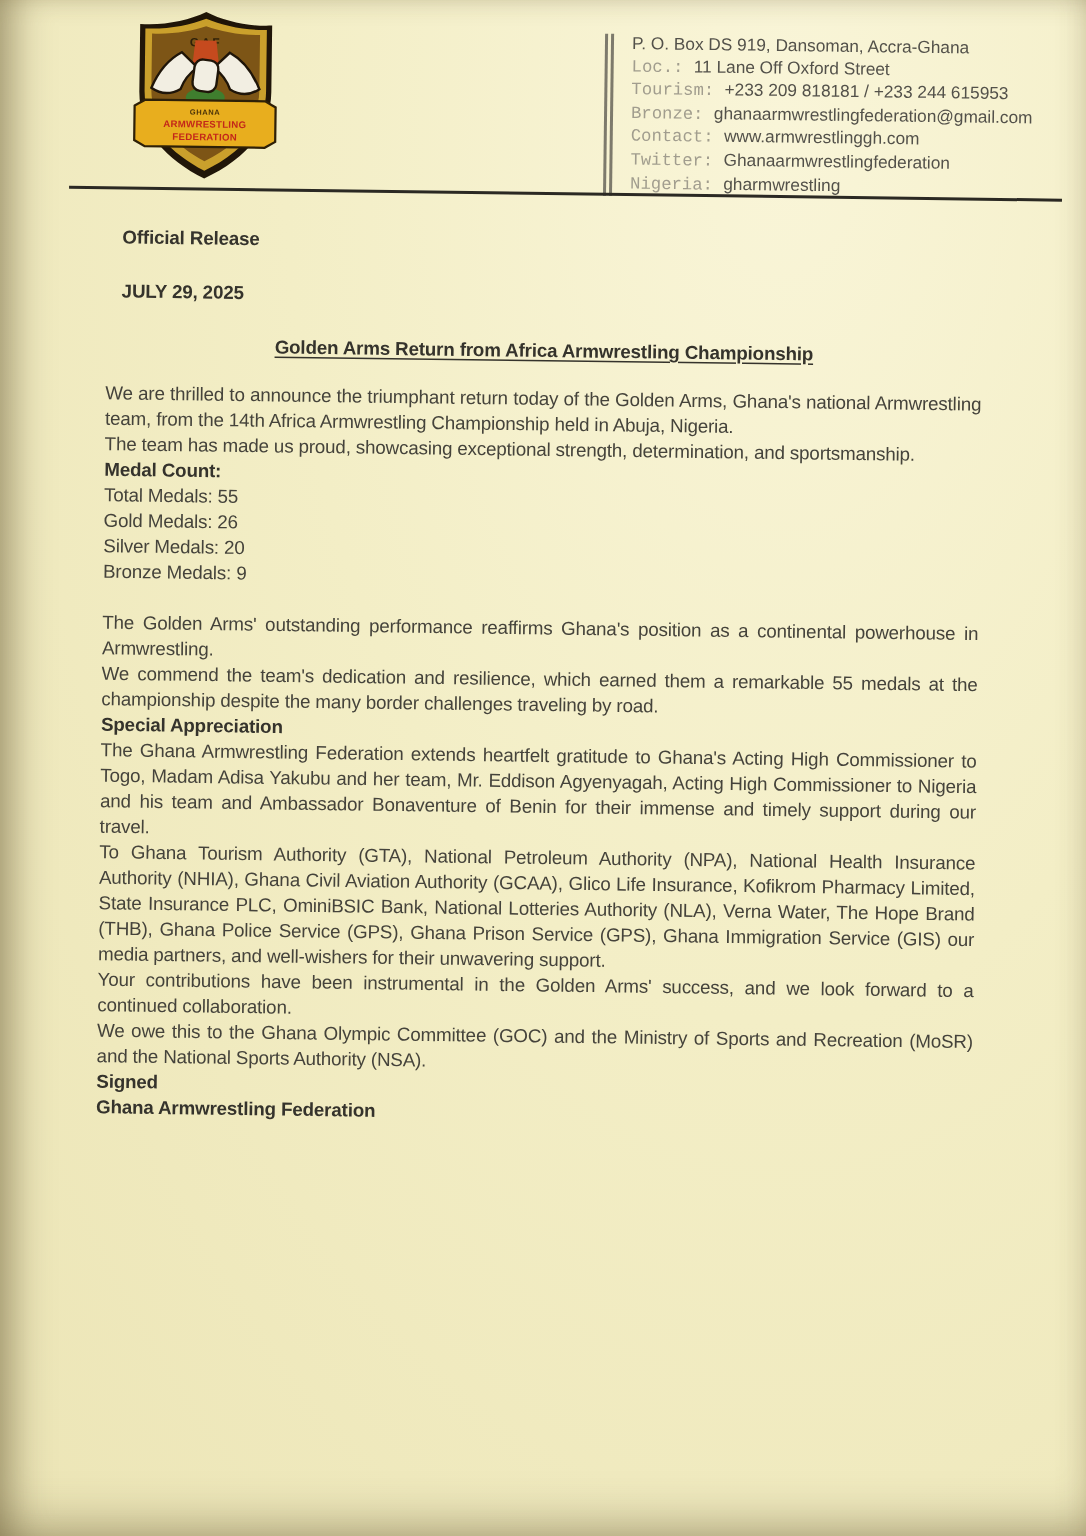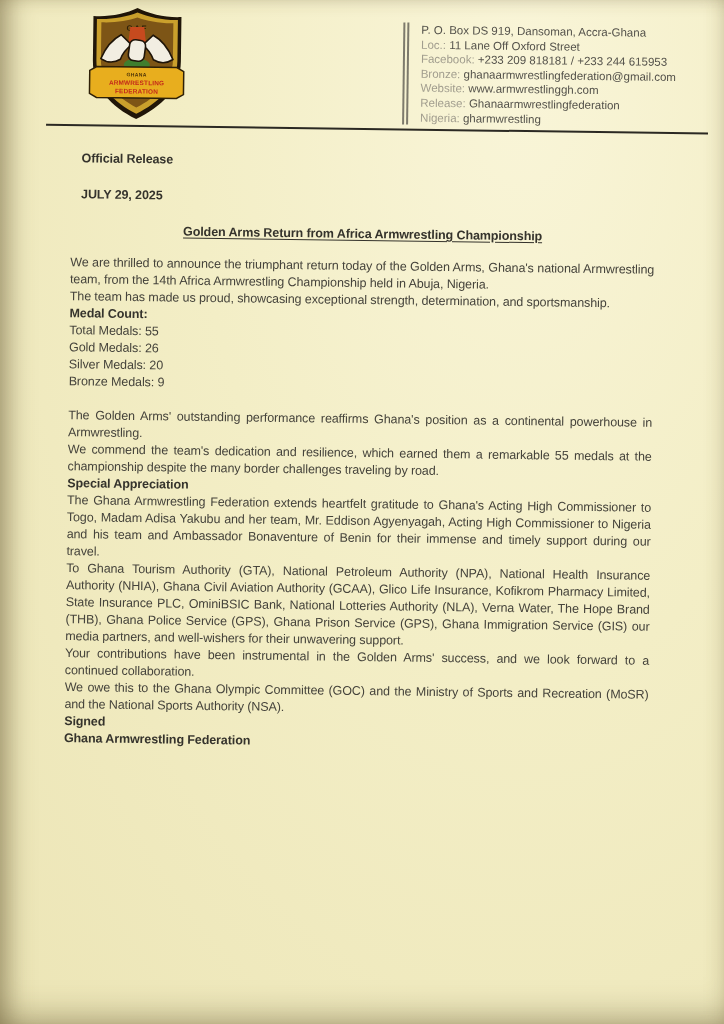--- a/index.html
+++ b/index.html
@@ -8,21 +8,21 @@
     background:radial-gradient(ellipse at 72% 8%, #f9f5d8 0%, #f3eec6 45%, #ece5b6 100%);
     font-family:"Liberation Sans", sans-serif;
   }
   .content{position:absolute;inset:0;transform:rotate(0.75deg);transform-origin:60px 128px;}
   .logo-wrap{position:absolute;left:86px;top:6px;width:100px;height:114px;}
   .contact{
     position:absolute;left:402px;top:18px;
     border-left:6px double #7d7a6c;padding-left:12px;
     font-size:11.5px;line-height:14.6px;color:#53514a;white-space:nowrap;
   }
-  .contact .lbl{color:#a19d8e;}
+  .contact .lbl{color:#a19d8e;font-family:Liberation Mono, monospace;}
   .rule{position:absolute;left:46px;top:124px;width:662px;height:2.2px;background:#2b2923;}
   .main{
     position:absolute;left:72px;top:150px;width:584px;
     font-size:12.5px;line-height:17px;color:#45433b;letter-spacing:-0.1px;
   }
   .heading{font-weight:bold;color:#35332c;}
   .mb{margin-bottom:17px;}
   .mbl{margin-bottom:19px;}
   .ind{margin-left:10px;}
   p.para{margin:0;text-align:justify;}
@@ -59,24 +59,24 @@
         <path d="M3 64 L10 60 L90 60 L97 64 L97 87 L90 91 L10 91 L3 87 Z" fill="#e8ae1e" stroke="#2e2007" stroke-width="1.5"></path>
         <text x="50" y="69.5" font-size="5" font-weight="bold" fill="#4a3208" text-anchor="middle" letter-spacing="0.4">GHANA</text>
         <text x="50" y="78" font-size="6.4" font-weight="bold" fill="#c3271a" text-anchor="middle" letter-spacing="0.2">ARMWRESTLING</text>
         <text x="50" y="86.5" font-size="6.4" font-weight="bold" fill="#c3271a" text-anchor="middle" letter-spacing="0.2">FEDERATION</text>
       </svg>
     </div>
 
     <div class="contact">
         <div><span>P. O. Box DS 919, Dansoman, Accra-Ghana</span></div>
         <div><span class="lbl">Loc.: </span><span>11 Lane Off Oxford Street</span></div>
-        <div><span class="lbl">Facebook: </span><span>+233 209 818181 / +233 244 615953</span></div>
+        <div><span class="lbl">Tourism: </span><span>+233 209 818181 / +233 244 615953</span></div>
         <div><span class="lbl">Bronze: </span><span>ghanaarmwrestlingfederation@gmail.com</span></div>
-        <div><span class="lbl">Website: </span><span>www.armwrestlinggh.com</span></div>
-        <div><span class="lbl">Release: </span><span>Ghanaarmwrestlingfederation</span></div>
+        <div><span class="lbl">Contact: </span><span>www.armwrestlinggh.com</span></div>
+        <div><span class="lbl">Twitter: </span><span>Ghanaarmwrestlingfederation</span></div>
         <div><span class="lbl">Nigeria: </span><span>gharmwrestling</span></div>
       </div>
 
     <div class="rule"></div>
 
     <div class="main">
       <div class="heading mbl ind">Official Release</div>
       <div class="heading mbl ind">JULY 29, 2025</div>
       <div class="doc-title">Golden Arms Return from Africa Armwrestling Championship</div>
       <div>

